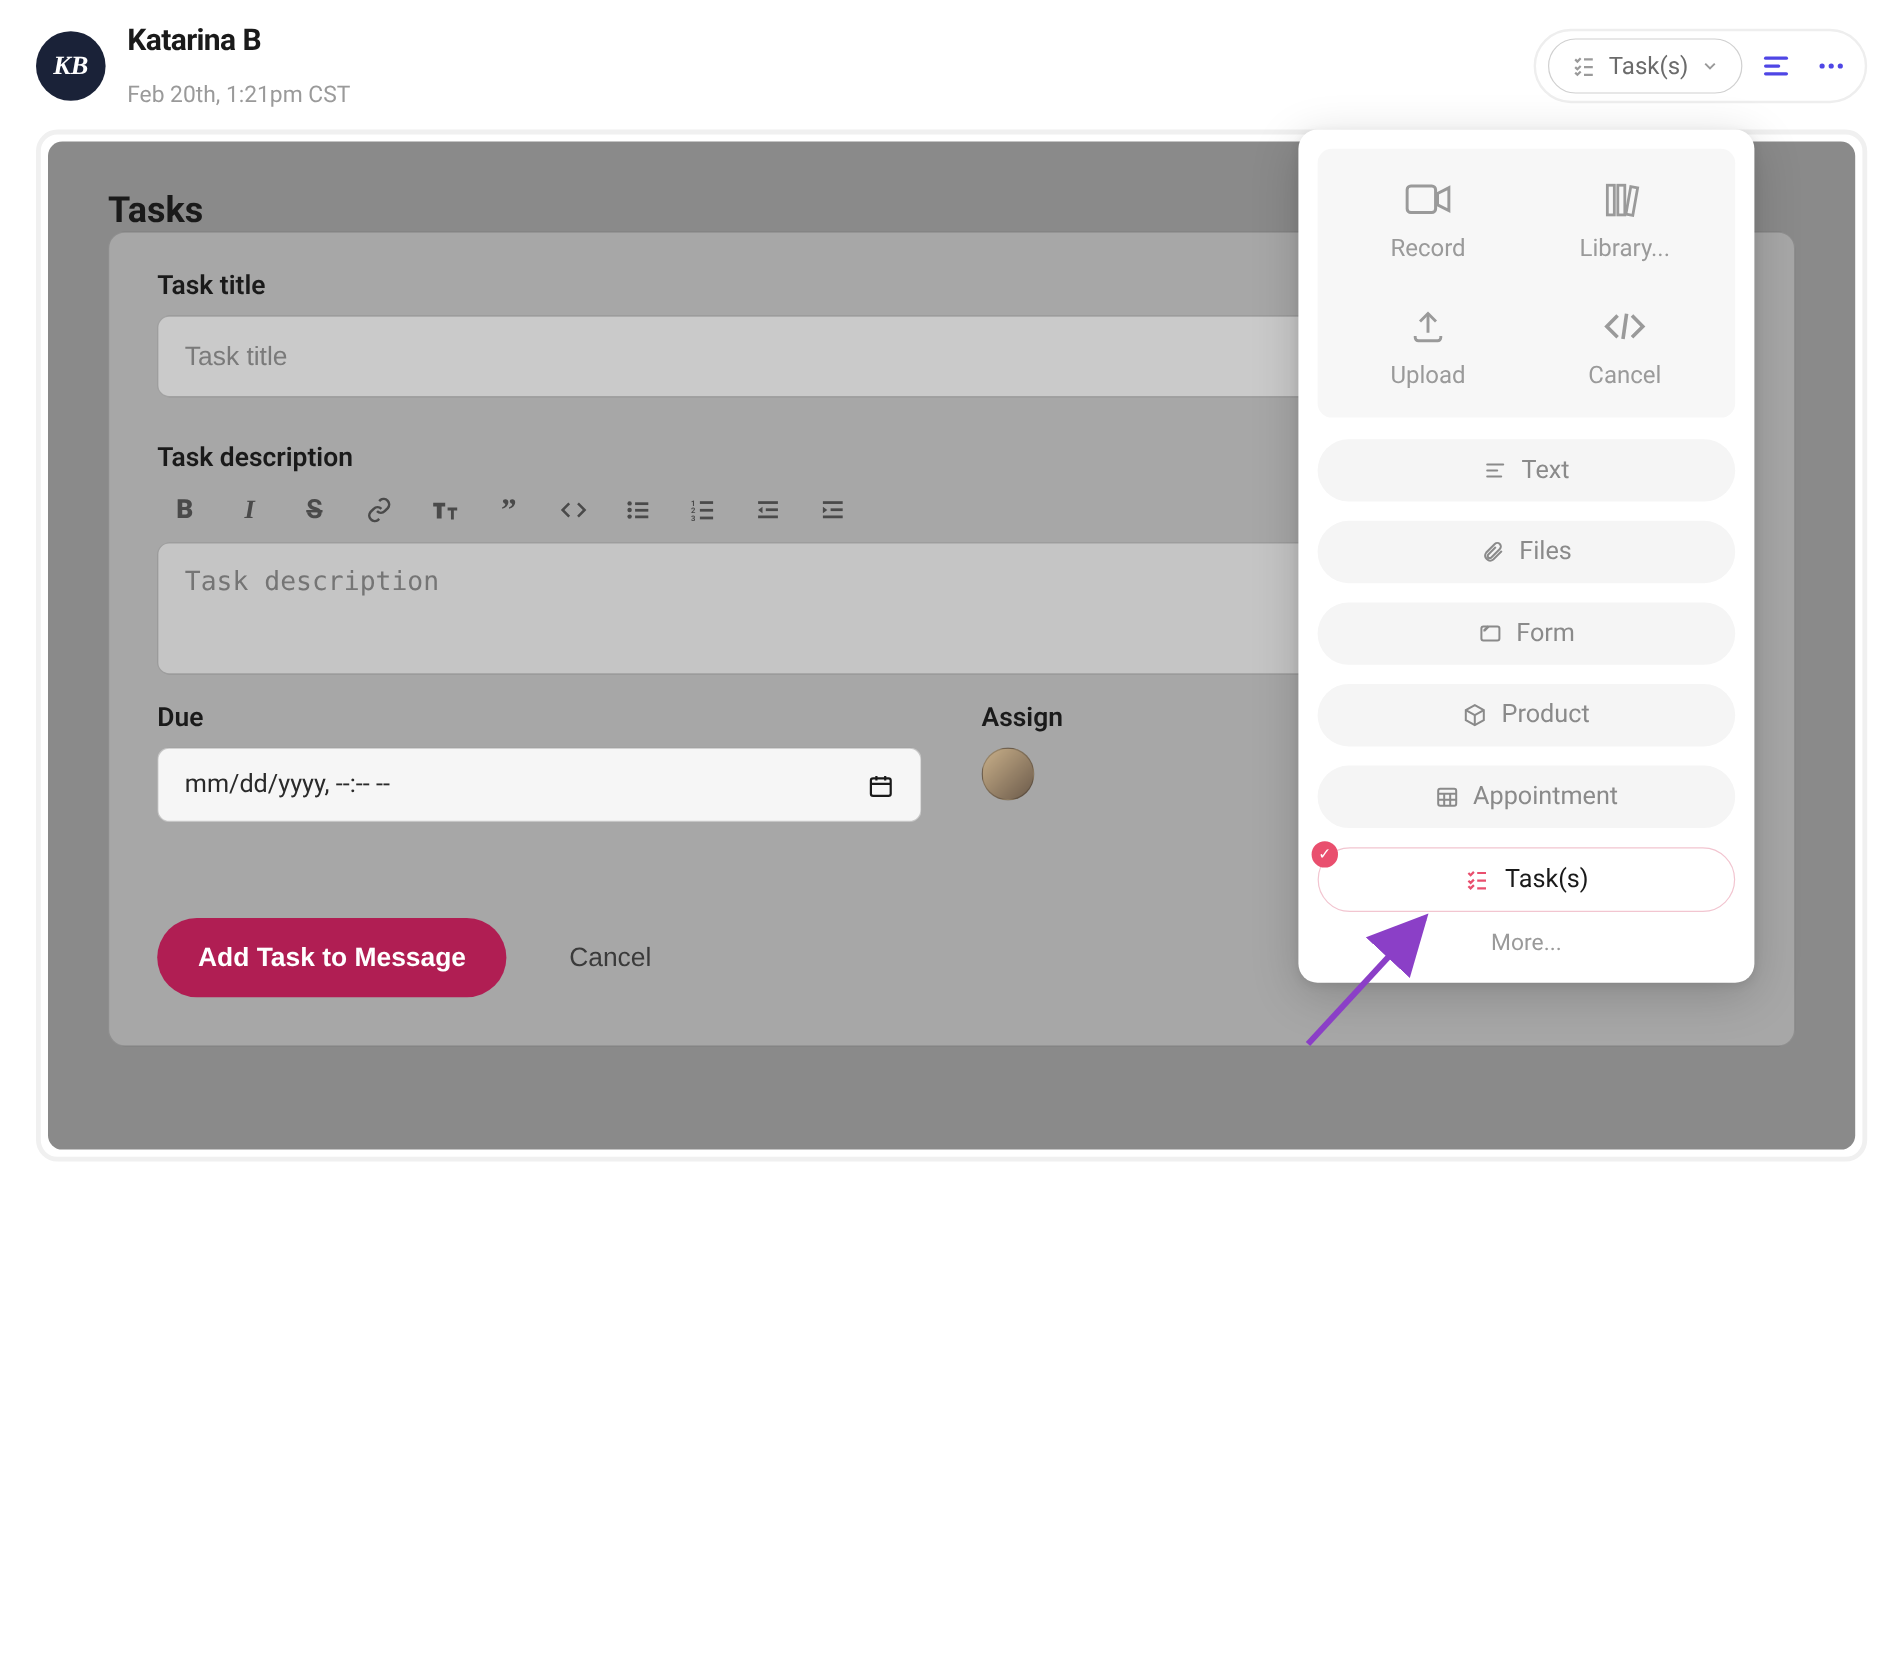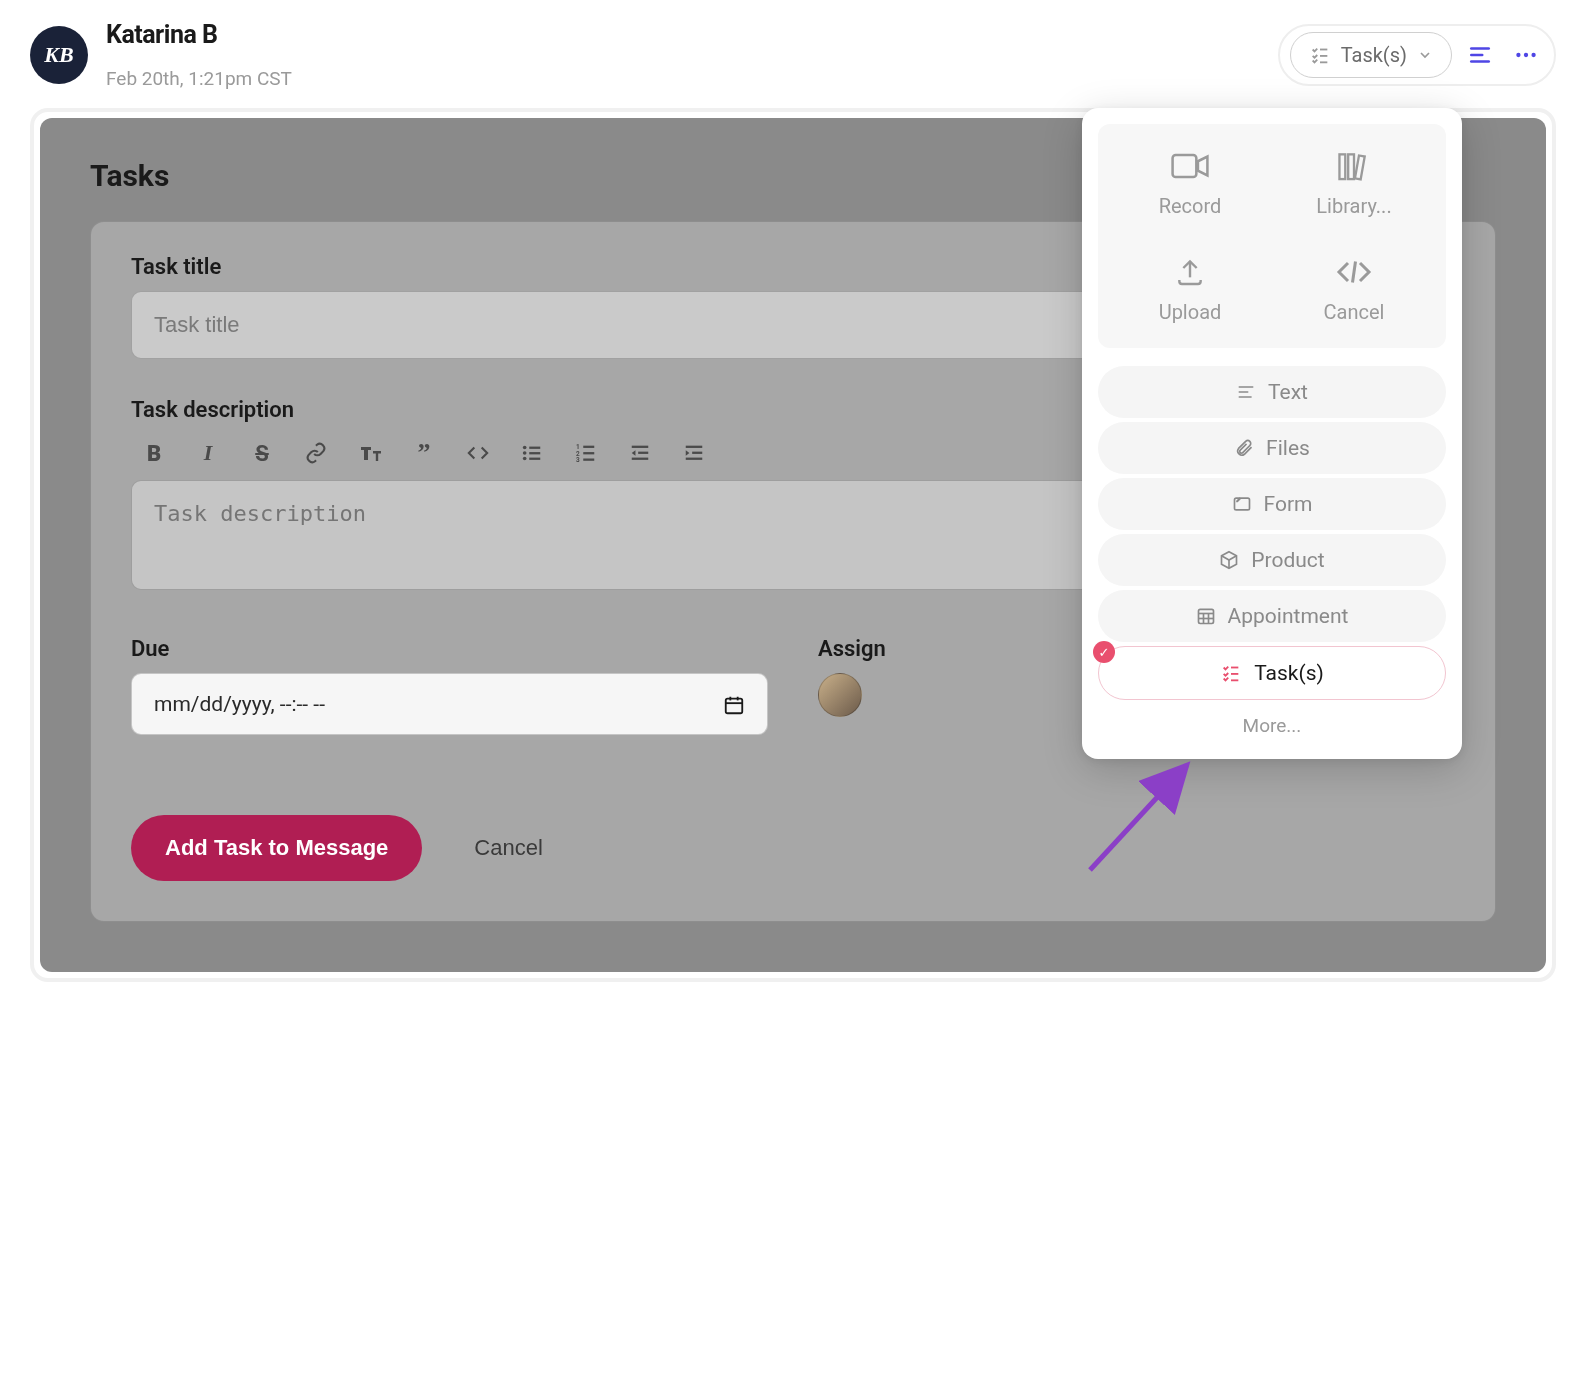--- a/index.html
+++ b/index.html
@@ -90,21 +90,20 @@
   .content-dark {
     background: #8a8a8a;
     border-radius: 12px;
     padding: 40px 50px 50px 50px;
     min-height: 840px;
   }
   .section-title {
     font-weight: 700;
     font-size: 30px;
     color: #1a1a1a;
-    margin-bottom: 28px;
   }
   .card {
     background: rgba(255,255,255,0.25);
     border: 1px solid rgba(0,0,0,0.15);
     border-radius: 14px;
     padding: 32px 40px 40px 40px;
   }
   .field-label {
     font-size: 22px;
     font-weight: 600;
@@ -142,21 +141,21 @@
     border-radius: 10px;
     background: rgba(255,255,255,0.35);
     padding: 20px 22px;
     font-size: 22px;
     color: #7a7a7a;
     resize: none;
   }
   .row-two {
     display: flex;
     gap: 50px;
-    margin-top: 42px;
+    margin-top: 20px;
   }
   .col { flex: 1; }
   .date-input {
     display:flex; align-items:flex-end; justify-content:space-between;
     border: 1px solid rgba(0,0,0,0.2);
     border-radius: 10px;
     background: rgba(255,255,255,0.9);
     padding: 18px 22px;
     font-size: 21px;
     color: #2a2a2a;
@@ -223,21 +222,21 @@
     font-size: 20px;
     cursor:pointer;
   }
   .grid-item .gicon {
     width: 40px; height: 36px;
     display:flex; align-items:center; justify-content:center;
     color: #9a9a9a;
   }
   .pop-list {
     margin-top: 18px;
-    display:flex; flex-direction:column; gap:4px;text-align:center;
+    display:flex; flex-direction:column; gap:16px;text-align:center;
   }
   .pop-item {
     position: relative;
     background: #f5f5f5;
     border-radius: 40px;
     padding: 14px 0;
     display:flex; align-items:center; justify-content:center; gap:12px;
     font-size: 21px;
     color: #8a8a8a;
     cursor:pointer;

